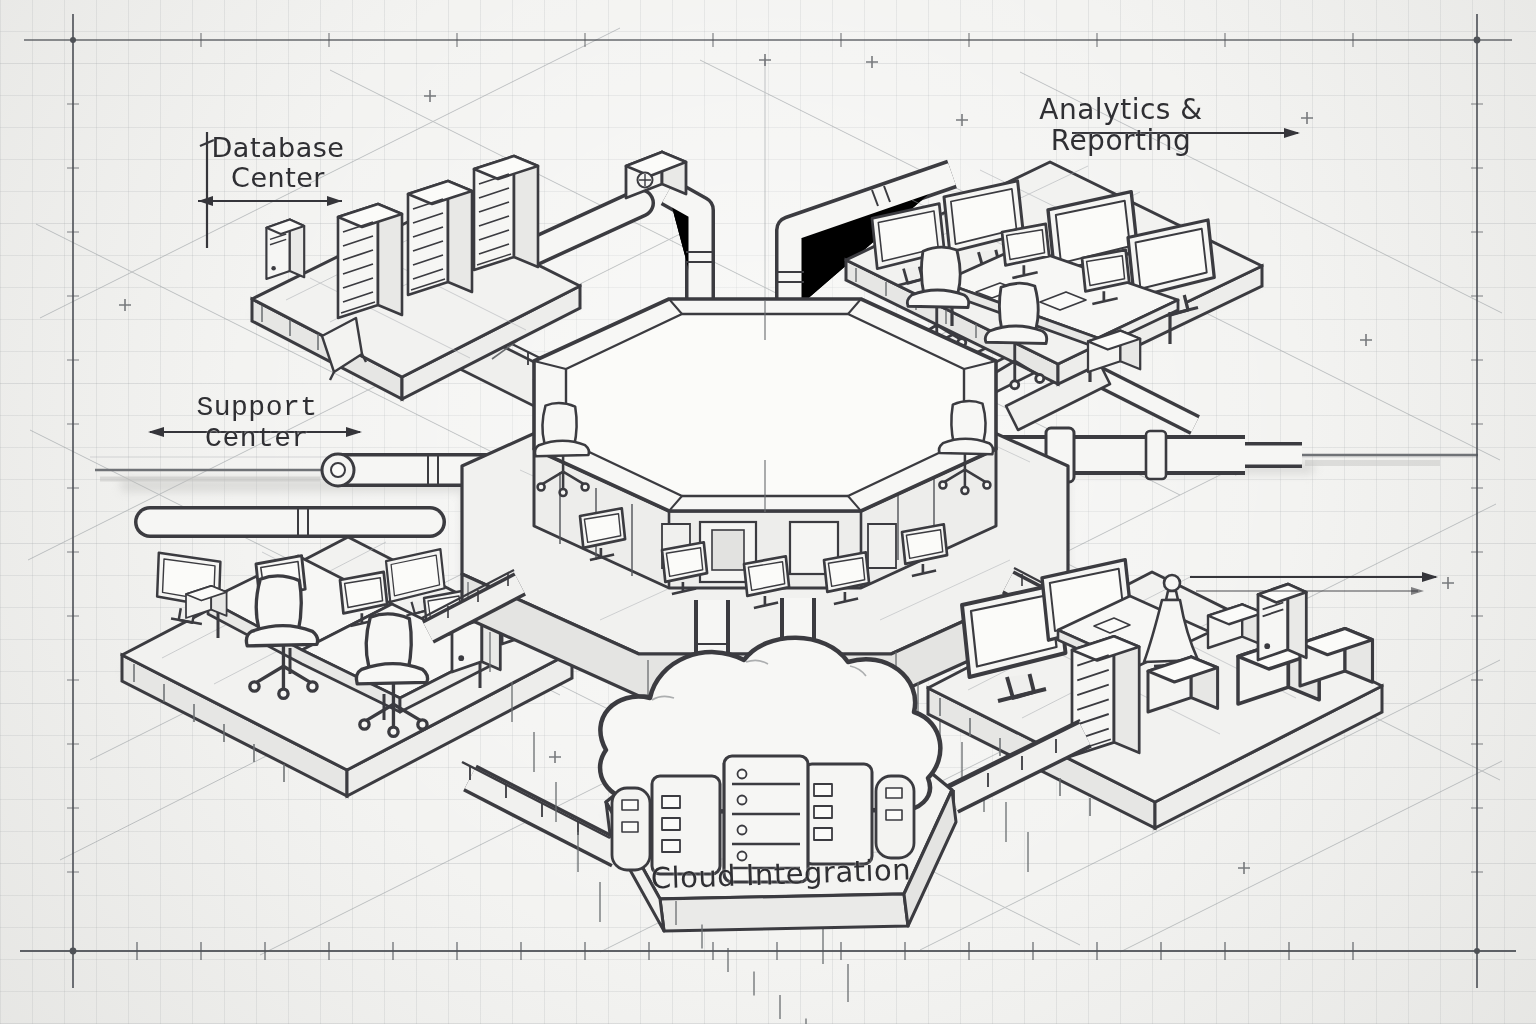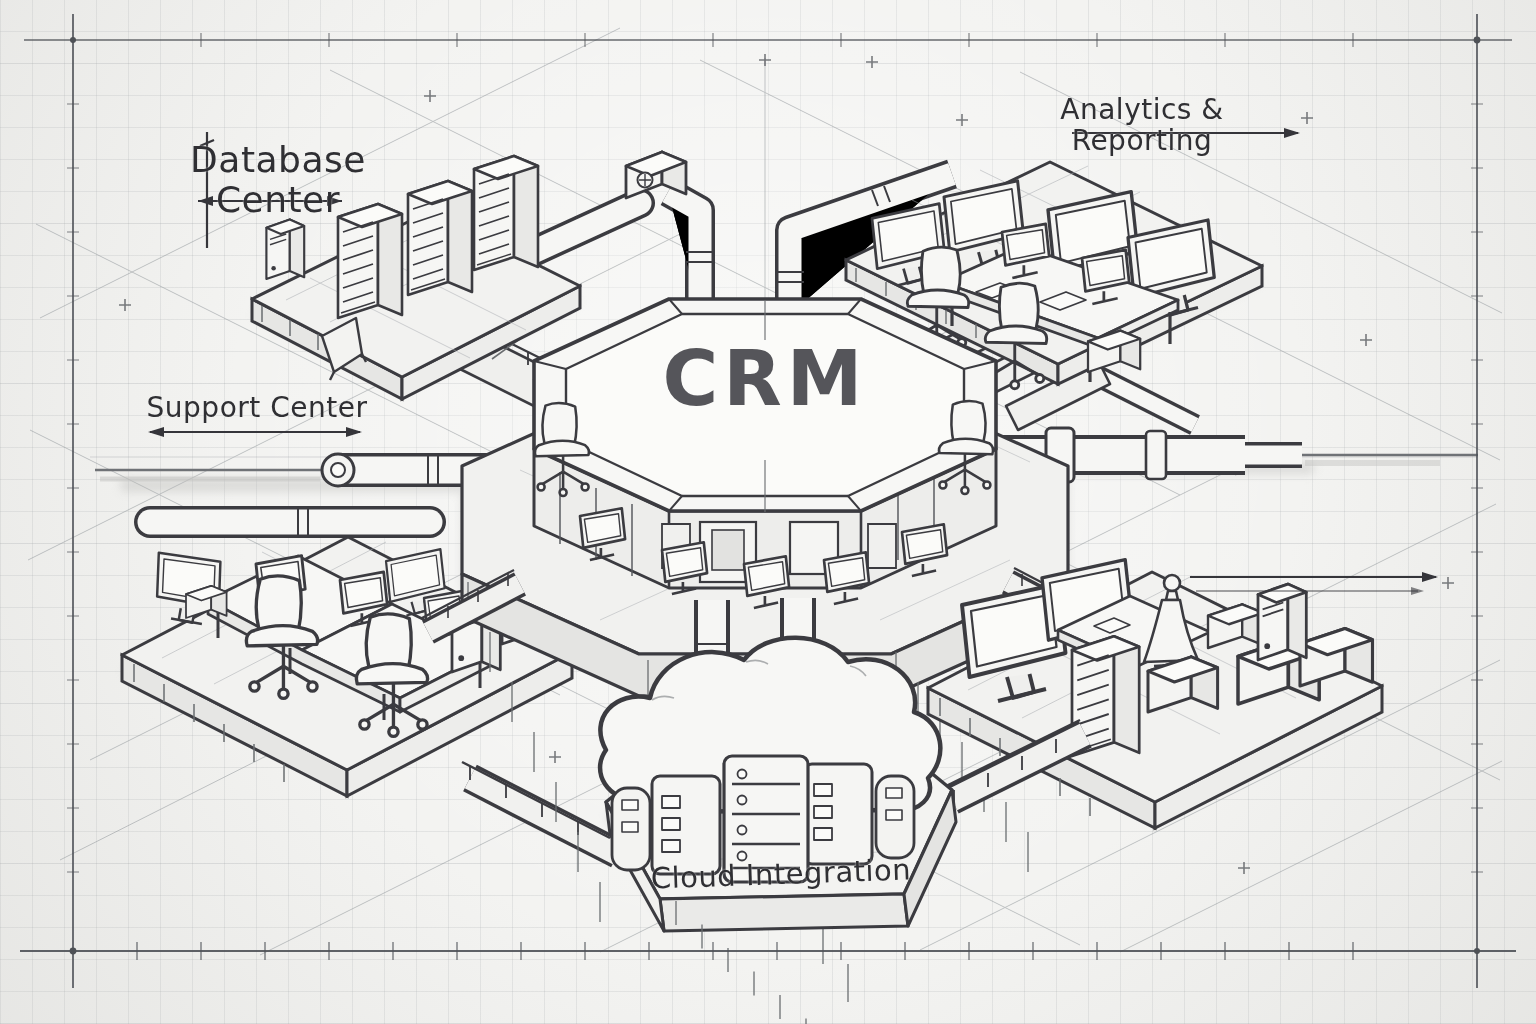--- a/index.html
+++ b/index.html
@@ -18,23 +18,23 @@
   svg.scene{position:absolute;left:0;top:0;}
   .lbl{
     position:absolute;
     color:#2f2f33;
     text-align:center;
     line-height:1.12;
     letter-spacing:0.5px;
     pointer-events:none;
     text-shadow:0 0 2px rgba(243,243,241,0.8);
   }
-  .lbl-database{left:178px;top:140px;width:200px;font-size:36px;}
-  .lbl-analytics{left:1012px;top:94px;width:260px;font-size:28px;}
-  .lbl-support{left:138px;top:392px;width:238px;font-size:28px;}
+  .lbl-database{left:178px;top:133px;width:200px;font-size:27px;}
+  .lbl-analytics{left:991px;top:94px;width:260px;font-size:28px;}
+  .lbl-support{left:138px;top:392px;width:238px;font-size:28px;font-family:Liberation Mono, monospace;}
   .lbl-marketing{left:1188px;top:538px;width:264px;font-size:28px;}
   .lbl-cloud{left:650px;top:858px;width:262px;font-size:29px;transform:rotate(-2deg);}
   .lbl-crm{
     left:615px;top:336px;width:300px;
     font-size:76px;font-weight:bold;letter-spacing:5px;
     color:#55555a;text-shadow:none;
   }
 </style>
 </head>
 <body>
@@ -433,15 +433,14 @@
   </g>
 </svg>
 
 <div class="lbl lbl-database">
   <span style="display:block">Database</span>
   <span style="display:block">Center</span>
 </div>
 <div class="lbl lbl-analytics">Analytics &amp; Reporting</div>
 <div class="lbl lbl-support">Support Center</div>
 <div class="lbl lbl-cloud">Cloud Integration</div>
-<div class="lbl lbl-crm">CRM</div>
 
 </div>
 
 </body></html>

